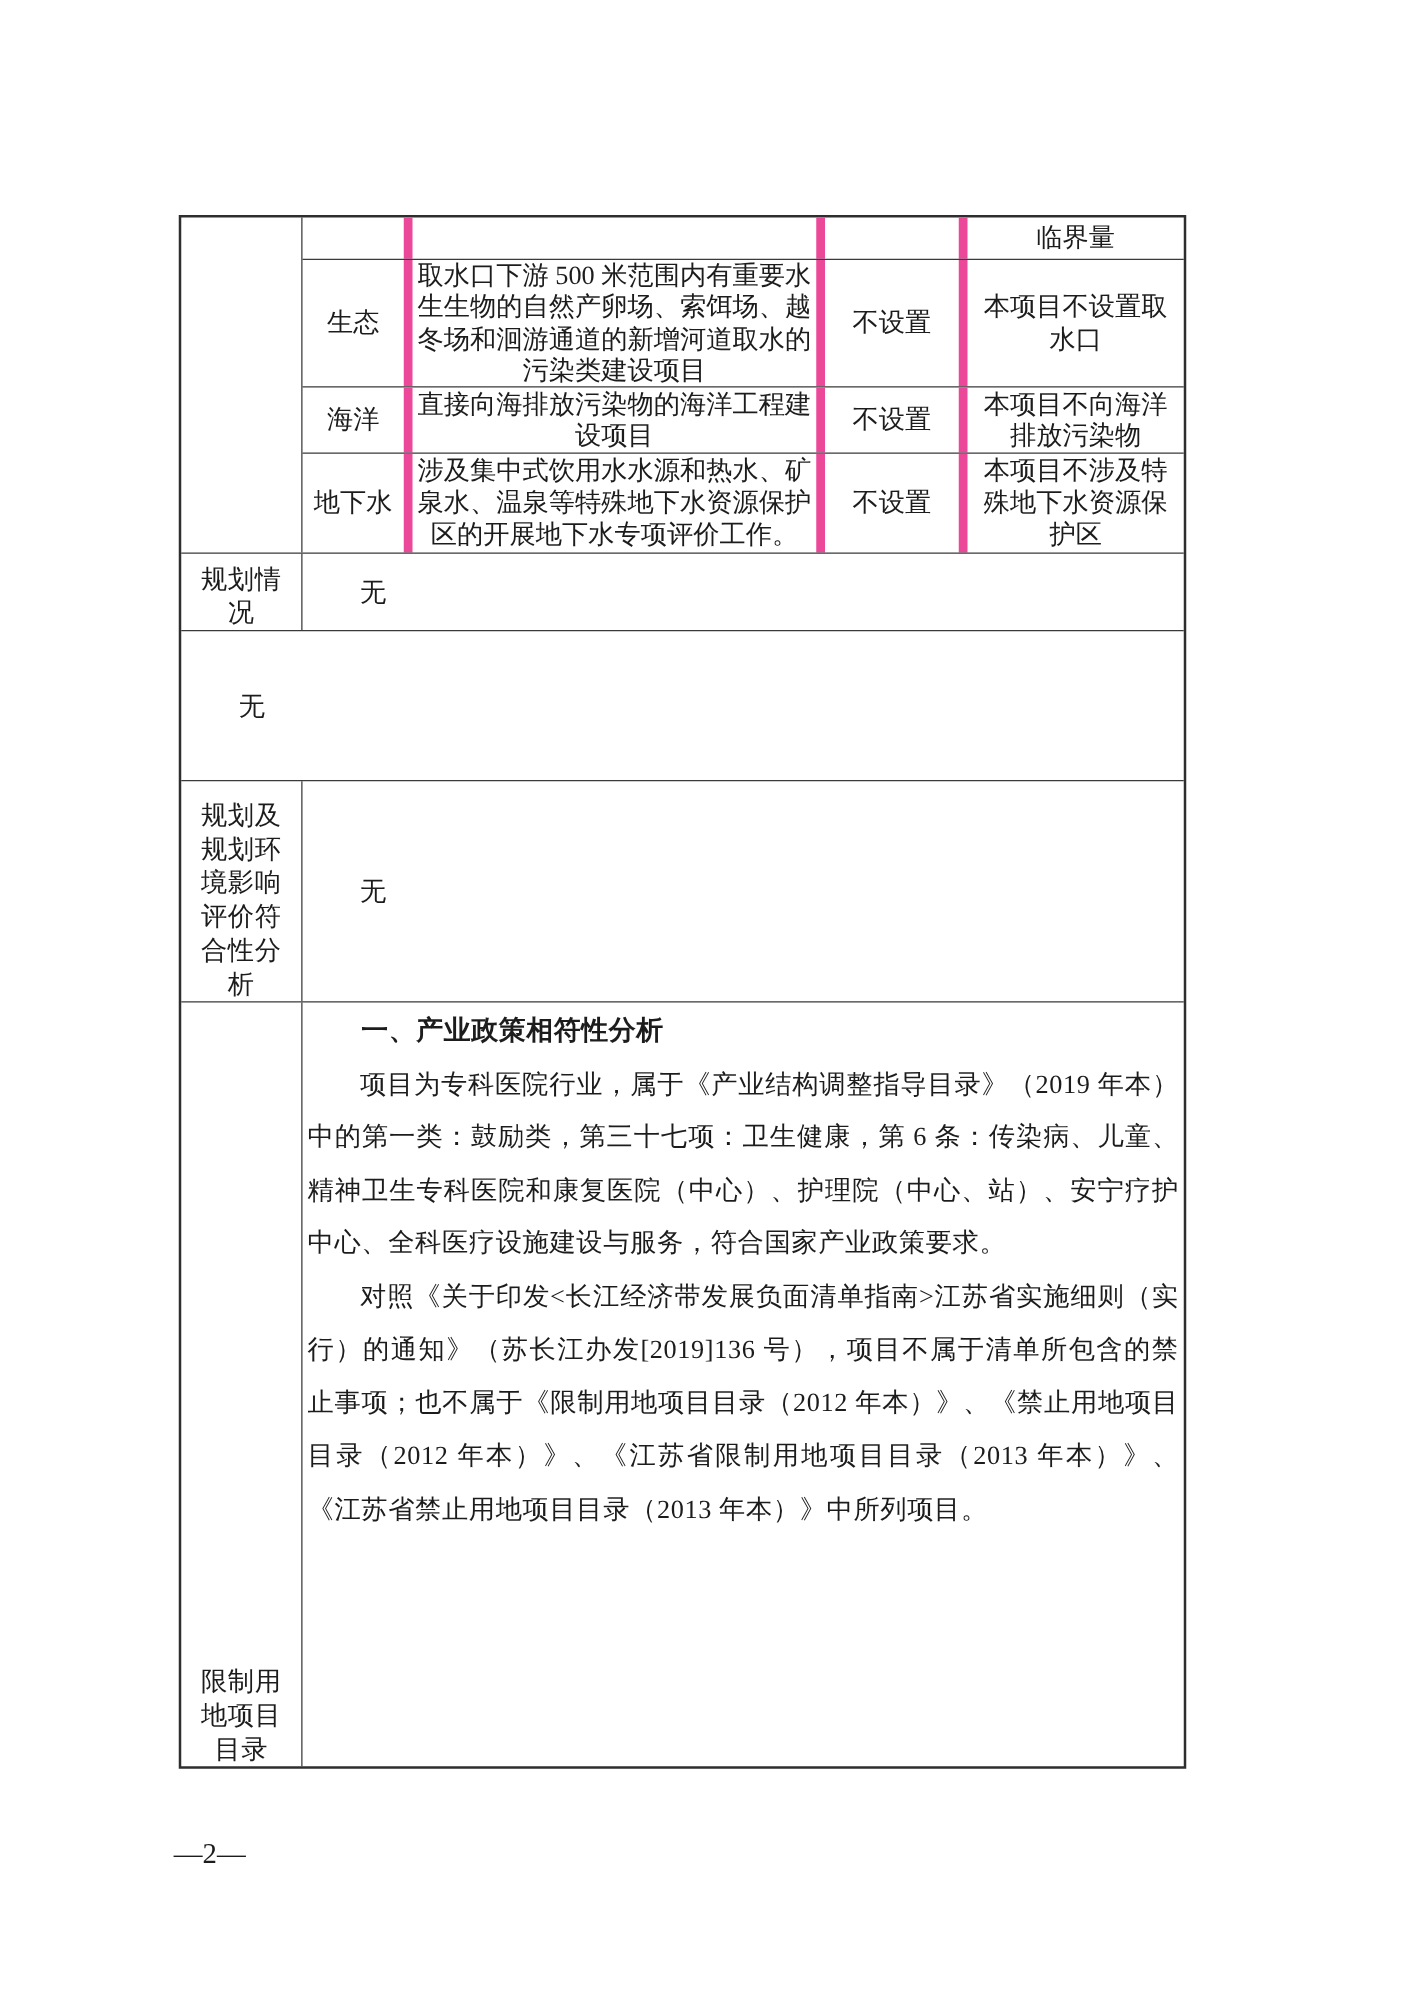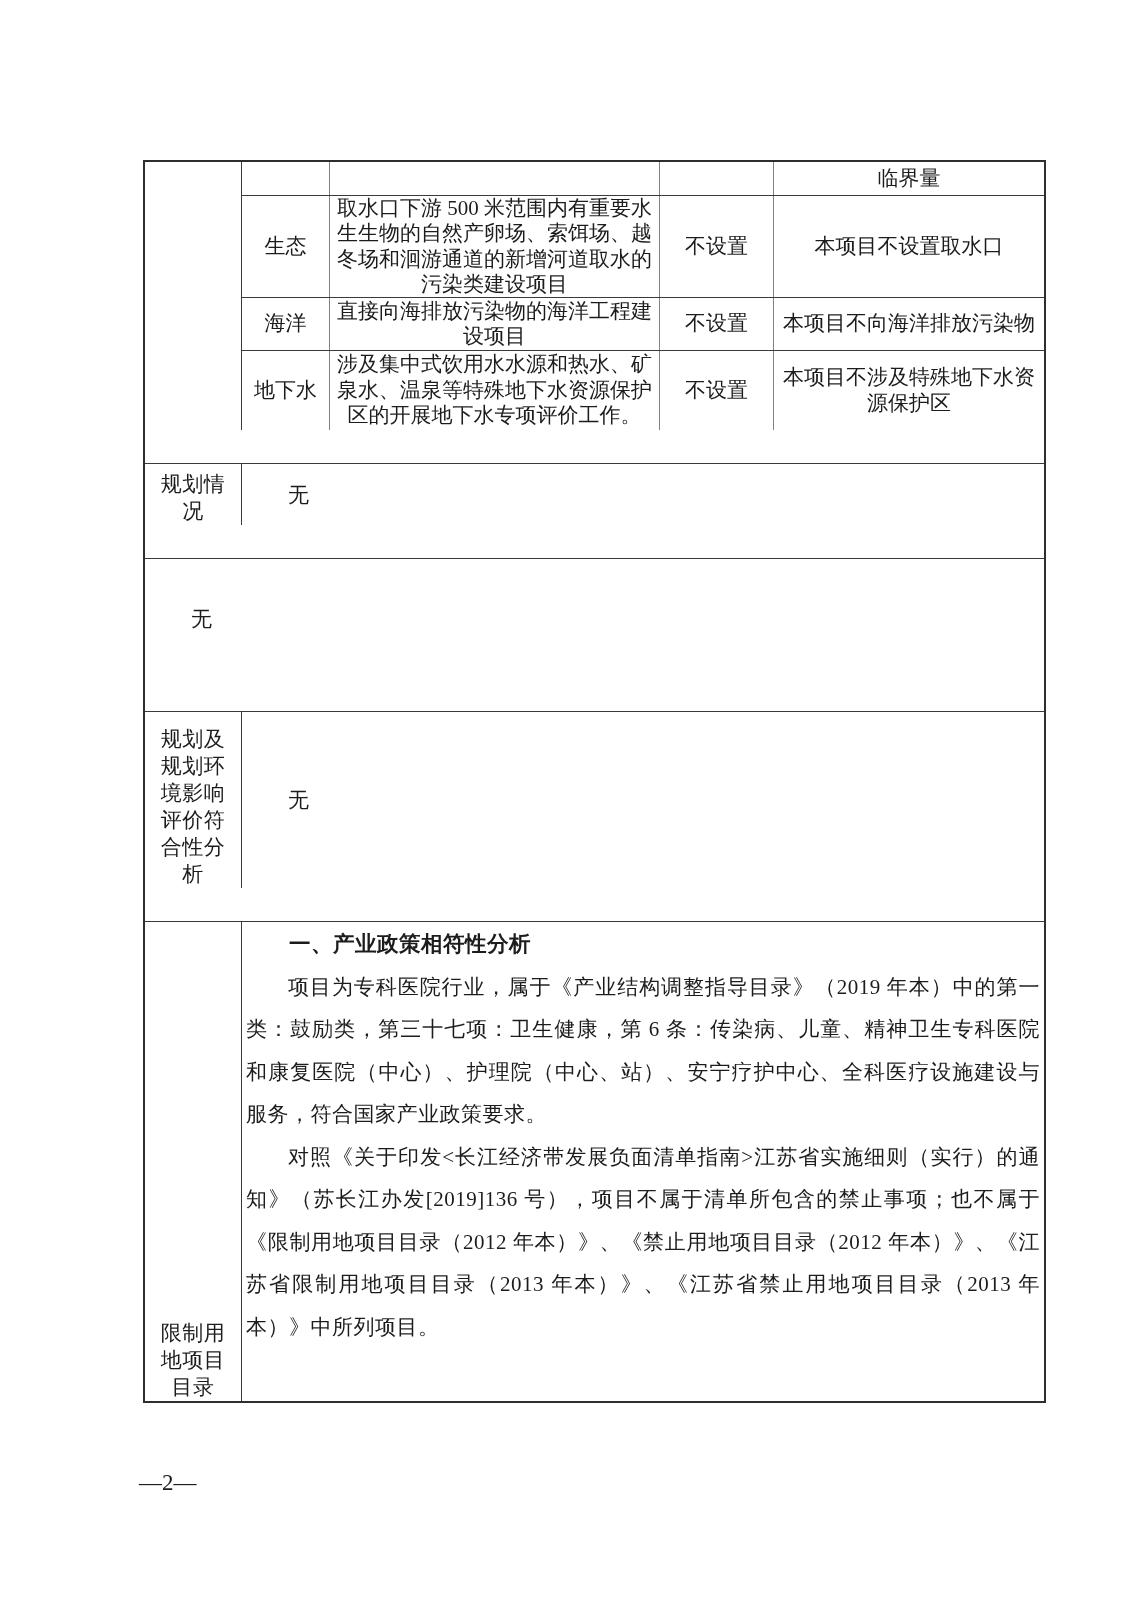--- a/index.html
+++ b/index.html
@@ -7,26 +7,25 @@
   .page {
     position:relative;
     width:1131px; height:1600px;
     background:#ffffff;
     color:#1c1c1c;
     font-family:"Liberation Serif","DejaVu Serif",serif;
     overflow:hidden;
   }
   .doc-table {
     position:absolute;
-    left:143px; top:160px;
-    width:903px; height:1243px;
+    left:143px; top:172px;
+    width:806px; height:1243px;
     border:2px solid #2e2e2e;
     display:flex; flex-direction:column;
     font-size:21px;
-    gap:33px;
   }
   .row { display:flex; border-top:1px solid #3a3a3a; }
   .row:first-child { border-top:none; }
   
   .hcol {
     width:97px; flex:0 0 97px;
     border-right:1px solid #3a3a3a;
     display:flex; align-items:flex-end; justify-content:center;
     text-align:center;
   }
@@ -39,21 +38,21 @@
   }
   
   .row-top { height:268px; }
   .subtable { flex:1; display:flex; flex-direction:column; }
   .subrow { display:flex; border-top:1px solid #3a3a3a; }
   .subrow:first-child { border-top:none; }
   .sr-partial { height:33px; }
   .sr-eco  { height:102px; }
   .sr-sea  { height:53px;justify-content:space-between; }
   .sr-gw   { flex:1; }
-  .sc { border-right:1px solid #ec4899; display:flex; align-items:center; justify-content:center; text-align:center; line-height:25.5px; }
+  .sc { border-right:7px solid #ec4899; display:flex; align-items:center; justify-content:center; text-align:center; line-height:25.5px; }
   .sc:last-child { border-right:none; }
   .sc-label { width:88px; flex:0 0 88px; }
   .sc-desc  { width:330px; flex:0 0 330px; padding:1px 2px; }
   .sc-set   { width:114px; flex:0 0 114px; }
   .sc-val   { flex:1; padding:1px 4px; }
   
   .row-plan   { height:62px; }
   .row-planenv{ height:120px; }
   .row-planfit{ height:177px; }
   .simple-val {

